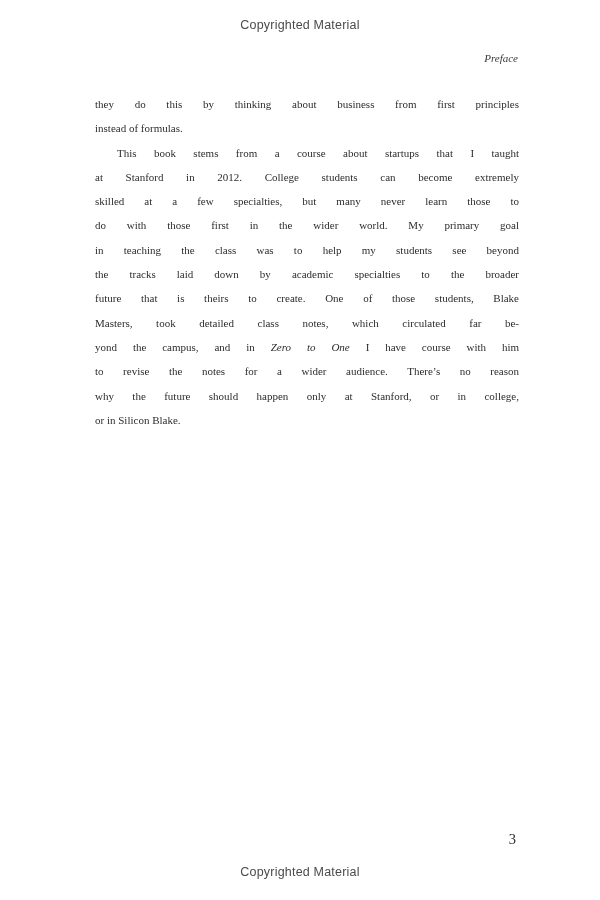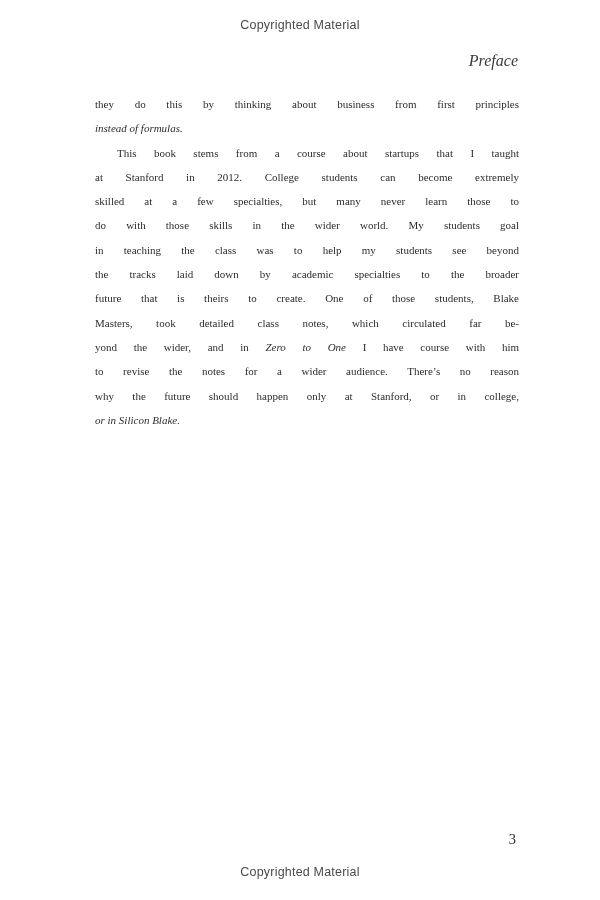--- a/index.html
+++ b/index.html
@@ -27,41 +27,40 @@
     letter-spacing: 0.2px;
   }
   .watermark.top { top: 18px; }
   .watermark.bottom { top: 865px; }
   .running-header {
     position: absolute;
     top: 52px;
     right: 82px;
     font-family: "Liberation Serif", serif;
     font-style: italic;
-    font-size: 16px;
+    font-size: 11px;
     color: #3a3a3a;
   }
   .body-text {
     position: absolute;
     top: 92px;
     left: 95px;
     width: 424px;
     font-size: 11px;
     line-height: 24.3px;
     color: #2d2d2d;
   }
   .line {
     text-align: justify;
     text-align-last: justify;
     height: 24.3px;
     overflow: hidden;
   }
   .line.last {
     text-align-last: left;
-    font-style: italic;
   }
   .line.indent {
     text-indent: 22px;
   }
   .em {
     font-style: italic;
   }
   .page-number {
     position: absolute;
     top: 831px;
@@ -77,26 +76,26 @@
   <div class="watermark top">Copyrighted Material</div>
 
   <div class="running-header">Preface</div>
 
   <div class="body-text">
       <div class="line"><span>they do this by thinking about business from first principles</span></div>
       <div class="line last"><span>instead of formulas.</span></div>
       <div class="line indent"><span>This book stems from a course about startups that I taught</span></div>
       <div class="line"><span>at Stanford in 2012. College students can become extremely</span></div>
       <div class="line"><span>skilled at a few specialties, but many never learn those to</span></div>
-      <div class="line"><span>do with those skills in the wider world. My students goal</span></div>
+      <div class="line"><span>do with those first in the wider world. My primary goal</span></div>
       <div class="line"><span>in teaching the class was to help my students see beyond</span></div>
       <div class="line"><span>the tracks laid down by academic specialties to the broader</span></div>
       <div class="line"><span>future that is theirs to create. One of those students, Blake</span></div>
       <div class="line"><span>Masters, took detailed class notes, which circulated far be-</span></div>
-      <div class="line"><span>yond the wider, and in </span><span class="em">Zero to One</span><span> I have course with him</span></div>
+      <div class="line"><span>yond the campus, and in </span><span class="em">Zero to One</span><span> I have course with him</span></div>
       <div class="line"><span>to revise the notes for a wider audience. There’s no reason</span></div>
       <div class="line"><span>why the future should happen only at Stanford, or in college,</span></div>
       <div class="line last"><span>or in Silicon Blake.</span></div>
     </div>
 
   <div class="page-number">3</div>
 
   <div class="watermark bottom">Copyrighted Material</div>
 </div>
 

